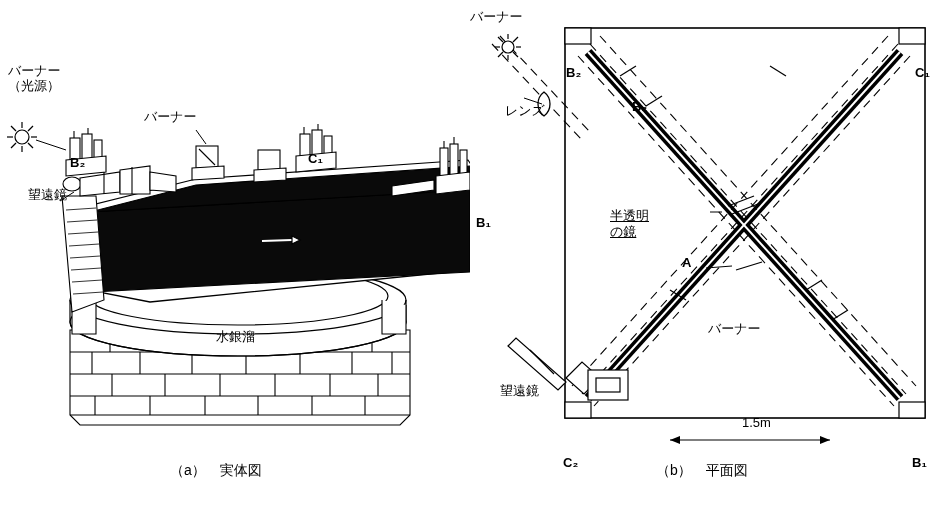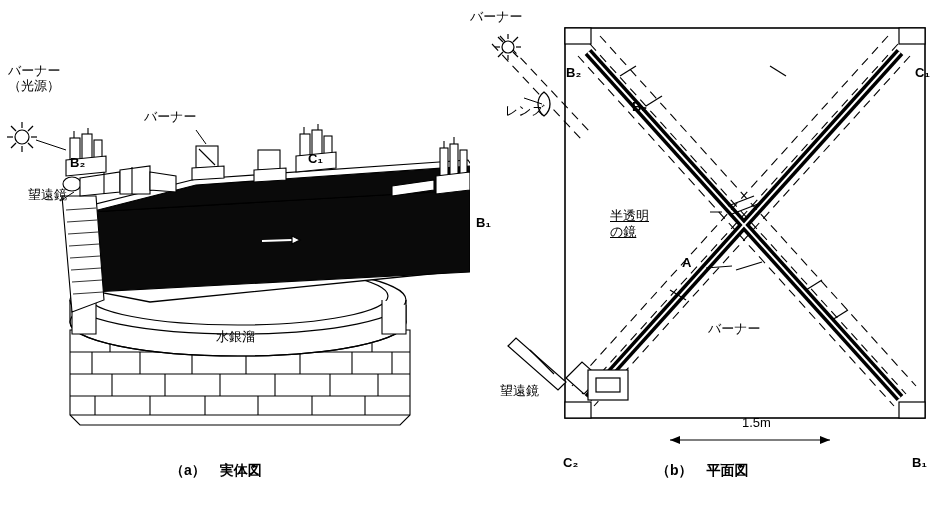--- a/index.html
+++ b/index.html
@@ -22,21 +22,21 @@
     font-family: "Liberation Sans", sans-serif;
     font-size: 13px;
     color: #000;
     line-height: 1.15;
     white-space: pre;
   }
   .lbl.bold  { font-weight: bold; margin-top: 44px; }
   .caption {
     position: absolute;
     font-size: 14px;
-    font-weight: bold;
+    font-weight: normal;
     color: #000;
     white-space: pre;
   }
   svg { position: absolute; left: 0; top: 0; }
 </style>
 </head>
 <body>
 
 <div id="page">
 

